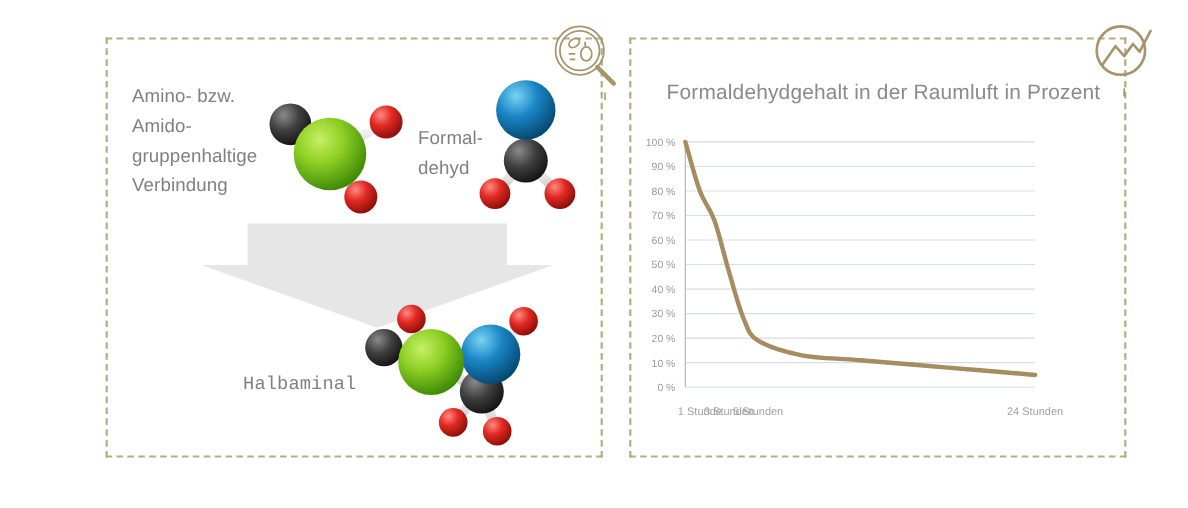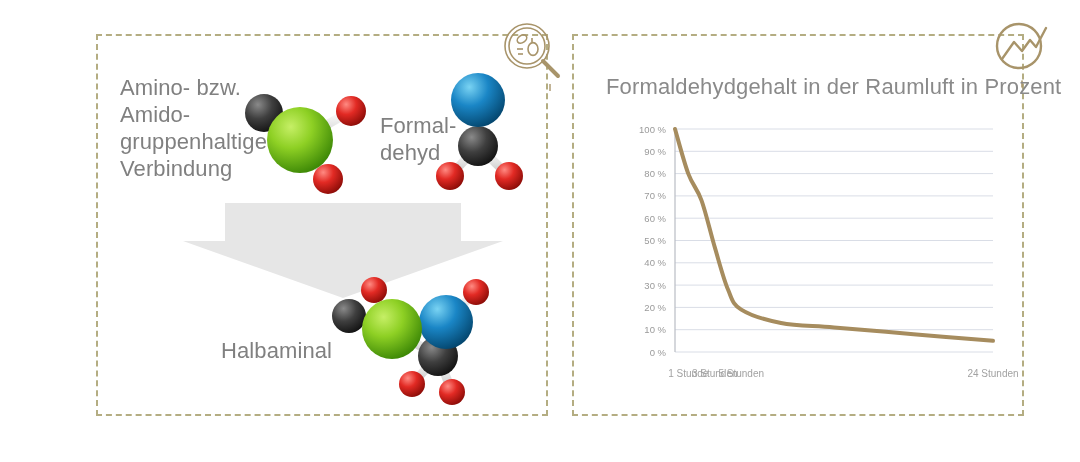--- a/index.html
+++ b/index.html
@@ -31,29 +31,29 @@
     width: 74px;
     height: 74px;
   }
   #icon-magnifier { left: 498px; top: 18px; }
   #icon-trend     { left: 986px; top: 14px; }
   .corner-icon svg { display: block; width: 100%; height: 100%; }
 
   
   .label-text {
     position: absolute;
-    font-size: 22px;
+    font-size: 17px;
     line-height: 27px;
     color: #808080;
     white-space: pre-line;
     letter-spacing: .1px;
   }
   #label-amino  { left: 120px; top: 74px;  width: 150px; }
   #label-formal { left: 380px; top: 112px;  width: 120px; }
-  #label-halb   { left: 221px; top: 337px; width: 200px; }
+  #label-halb   { left: 221px; top: 337px; width: 200px; font-family: Liberation Mono, monospace; }
 
   
   #big-arrow {
     position: absolute;
     left: 183px;
     top: 203px;
     width: 320px;
     height: 95px;
   }
   #big-arrow svg { display: block; width: 100%; height: 100%; }
@@ -63,28 +63,28 @@
   .molecule svg { display: block; width: 100%; height: 100%; overflow: visible; }
   #mol-amino  { left: 238px; top: 83px;  width: 145px; height: 112px; }
   #mol-formal { left: 433px; top: 68px;  width: 95px;  height: 125px; }
   #mol-halb   { left: 326px; top: 272px; width: 178px; height: 136px; }
 
   
   #chart-title {
     position: absolute;
     left: 606px;
     top: 74px;
-    font-size: 22px;
+    font-size: 19px;
     color: #8a8a8a;
     letter-spacing: .15px;
     white-space: nowrap;
   }
   #chart-area {
     position: absolute;
-    left: 592px;
+    left: 540px;
     top: 34px;
     width: 452px;
     height: 382px;
   }
   #chart-area svg { display: block; width: 100%; height: 100%; }
   .ytick  { font-size: 9.5px; fill: #9a9a9a; text-anchor: end; font-family: "Liberation Sans", sans-serif; }
   .xtick  { font-size: 10px;  fill: #a2a2a2; text-anchor: middle; font-family: "Liberation Sans", sans-serif; }
 </style>
 </head>
 <body>

